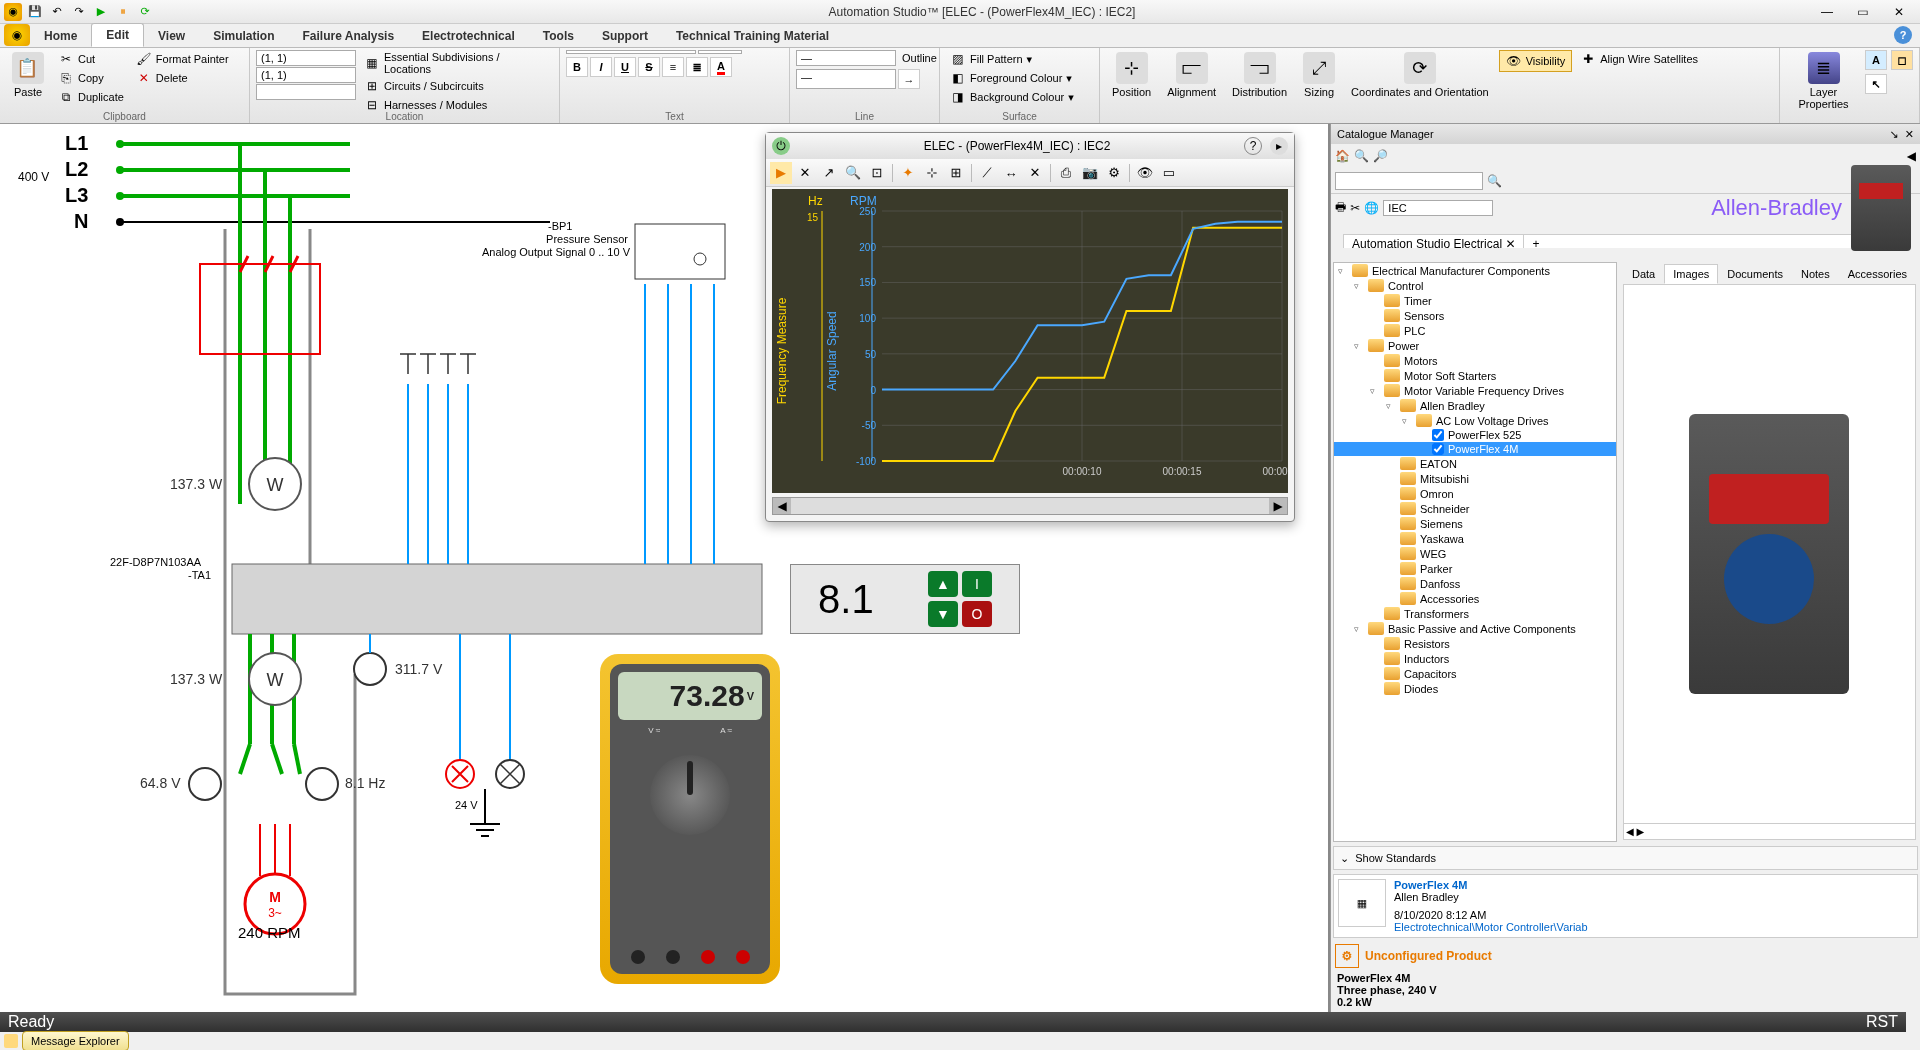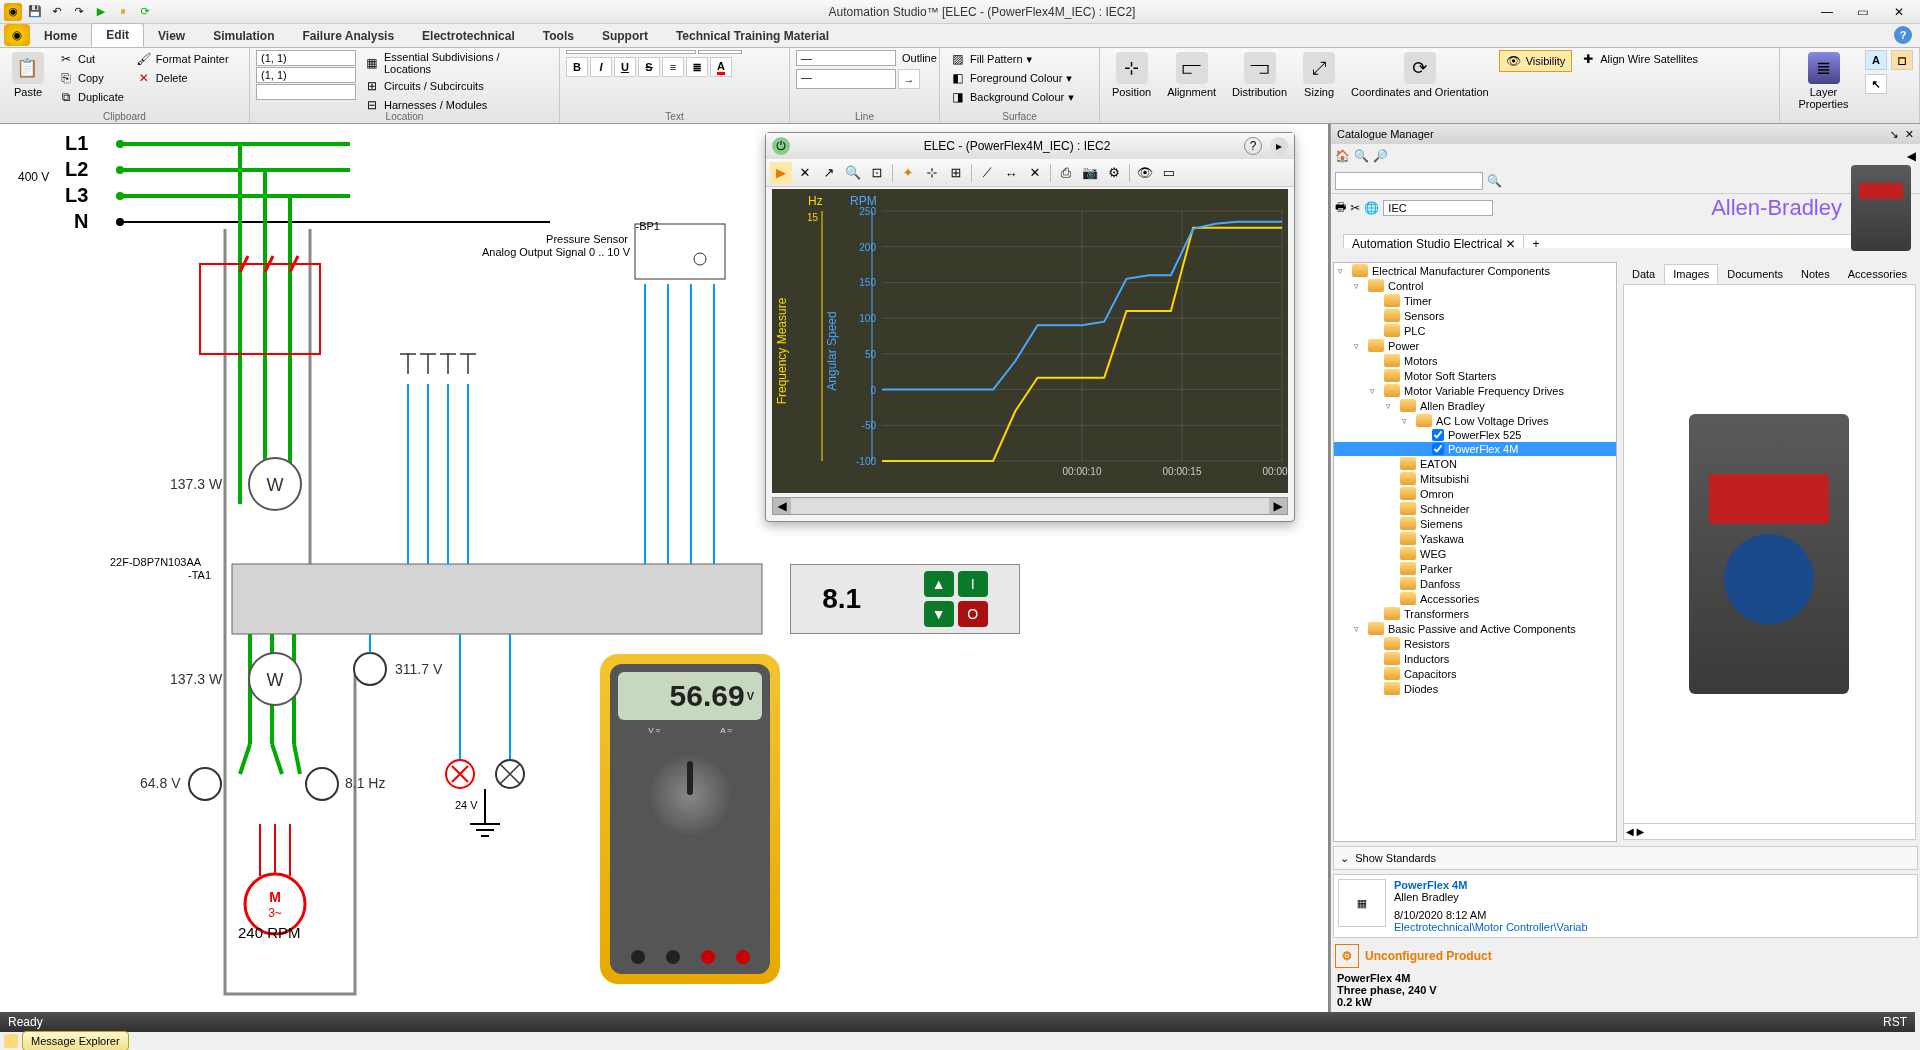--- a/index.html
+++ b/index.html
@@ -50,21 +50,21 @@
 
 .scope { position: absolute; top: 8px; left: 765px; width: 530px; height: 390px; background: #f4f4f4; border: 1px solid #888; border-radius: 4px; box-shadow: 0 4px 12px rgba(0,0,0,0.3); }
 .scope-title { height: 26px; background: linear-gradient(#f8f8f8,#e0e0e0); display: flex; align-items: center; padding: 0 6px; font-size: 12px; gap:8px; }
 .scope-toolbar { height: 28px; background: linear-gradient(#fafafa,#e8e8e8); display: flex; align-items: center; padding: 0 4px; gap: 2px; border-bottom:1px solid #ccc; }
 .scope-tb-btn { width: 22px; height: 22px; display:flex;align-items:center;justify-content:center;font-size:13px; }
 .scope-chart { position:absolute; top:56px; left:6px; right:6px; bottom:28px; background:#3a3a2a; }
 .scope-scroll { position:absolute; bottom:6px; left:6px; right:6px; height:18px; background:#ddd; border:1px solid #999; }
 
 
 .ctrl-panel { position: absolute; top: 440px; left: 790px; width: 230px; height: 70px; background: #e8e8e8; border: 1px solid #888; display:flex;align-items:center;justify-content:space-around; }
-.ctrl-val { font-size: 28px; font-weight: 700; }
+.ctrl-val { font-size: 40px; font-weight: 400; }
 .ctrl-btns { display:grid; grid-template-columns: repeat(2,30px); gap:4px; }
 .ctrl-btn { width:30px;height:26px;border-radius:4px;display:flex;align-items:center;justify-content:center;color:#fff;font-size:14px; }
 
 
 .multimeter { position: absolute; top: 530px; left: 600px; width: 180px; height: 330px; }
 .mm-body { width: 100%; height: 100%; background: linear-gradient(#f4c430,#e8a800); border-radius: 18px; padding: 10px; }
 .mm-inner { background: #555; border-radius: 12px; height: 100%; padding: 8px; position:relative; }
 .mm-display { background: #c8d8c0; border-radius: 6px; height: 48px; display:flex;align-items:center;justify-content:flex-end;padding:0 8px;font-family:monospace;font-size:30px;font-weight:bold;color:#222; }
 .mm-dial { width: 80px; height: 80px; border-radius: 50%; background: radial-gradient(#888,#444); margin: 20px auto; position:relative; }
 .mm-dial::after { content:''; position:absolute; top:6px; left:50%; width:6px; height:34px; background:#222; transform:translateX(-50%); border-radius:3px; }
@@ -97,21 +97,21 @@
 .vfd-small::before{content:'';position:absolute;top:18px;left:8px;right:8px;height:16px;background:#c02020;}
 
 .info-panel { border:1px solid #ccc;background:#fff;padding:4px;font-size:11px;margin:2px; }
 .info-panel .product-name { color:#0066cc;font-weight:bold; }
 .info-panel .link { color:#0066cc; }
 .unconfig { color:#e87a00;font-weight:bold;padding:4px;display:flex;align-items:center;gap:6px; }
 
 .show-standards { height:24px;border:1px solid #ccc;background:#f8f8f8;display:flex;align-items:center;gap:6px;padding:0 6px;font-size:11px;margin:2px; }
 
 
-.statusbar { position:absolute;bottom:18px;left:0;right:5px;height:20px;background:linear-gradient(#505050,#303030);color:#fff;font-size:12px;display:flex;align-items:center;padding:0 8px;justify-content:space-between; }
+.statusbar { position:absolute;bottom:18px;left:0;right:14px;height:20px;background:linear-gradient(#505050,#303030);color:#fff;font-size:16px;display:flex;align-items:center;padding:0 8px;justify-content:space-between; }
 .msg-explorer { position:absolute;bottom:0;left:0;right:0;height:18px;background:#f0f0f0;display:flex;align-items:center;padding:0 4px;font-size:11px;gap:4px; }
 .msg-tab { background:linear-gradient(#fff8d0,#f0e090);border:1px solid #c0a020;padding:3px 8px;border-radius:4px; }
 </style>
 </head>
 <body>
 
 <div class="titlebar">
   <div class="qat">
     <span class="qat-icon" style="background:radial-gradient(#ffd700,#e89000)">◉</span>
     <span class="qat-icon">💾</span>
@@ -408,21 +408,21 @@
         <line x1="476" y1="706" x2="494" y2="706" stroke="#000" stroke-width="2"></line>
         <line x1="481" y1="712" x2="489" y2="712" stroke="#000" stroke-width="2"></line>
       </g>
     </svg>
 
     <div style="position:absolute;left:65px;top:8px" class="line-label">L1</div>
     <div style="position:absolute;left:65px;top:34px" class="line-label">L2</div>
     <div style="position:absolute;left:65px;top:60px" class="line-label">L3</div>
     <div style="position:absolute;left:74px;top:86px" class="line-label">N</div>
     <div style="position:absolute;left:18px;top:46px;font-size:12px">400 V</div>
-    <div style="position:absolute;left:600px;top:96px;font-size:11px;text-align:right;width:60px">-BP1</div>
+    <div style="position:absolute;left:548px;top:96px;font-size:11px;width:60px">-BP1</div>
     <div style="position:absolute;left:530px;top:109px;font-size:11px;text-align:right;width:98px">Pressure Sensor</div>
     <div style="position:absolute;left:455px;top:122px;font-size:11px;text-align:right;width:175px">Analog Output Signal 0 .. 10 V</div>
     <div style="position:absolute;left:170px;top:352px" class="meas-label">137.3 W</div>
     <div style="position:absolute;left:170px;top:547px" class="meas-label">137.3 W</div>
     <div style="position:absolute;left:110px;top:432px;font-size:11px">22F-D8P7N103AA</div>
     <div style="position:absolute;left:188px;top:445px;font-size:11px">-TA1</div>
     <div style="position:absolute;left:395px;top:537px" class="meas-label">311.7 V</div>
     <div style="position:absolute;left:140px;top:651px" class="meas-label">64.8 V</div>
     <div style="position:absolute;left:345px;top:651px" class="meas-label">8.1 Hz</div>
     <div style="position:absolute;left:455px;top:675px;font-size:11px">24 V</div>
@@ -507,21 +507,21 @@
         <div class="ctrl-btn" style="background:#0a7a2a">I</div>
         <div class="ctrl-btn" style="background:#0a7a2a">▼</div>
         <div class="ctrl-btn" style="background:#aa1010">O</div>
       </div>
     </div>
 
     <div class="multimeter">
       <div class="mm-body">
           <div class="mm-inner">
         <div class="mm-display">
-              <span>56.69</span>
+              <span>73.28</span>
               <sub style="font-size:11px;margin-left:2px">V</sub>
             </div>
         <div style="display:flex;justify-content:space-around;color:#ddd;font-size:8px;margin-top:6px">
               <span>V ≈</span>
               <span>A ≈</span>
             </div>
         <div class="mm-dial"></div>
         <div style="display:flex;justify-content:space-around;position:absolute;bottom:10px;left:10px;right:10px">
           <div style="width:14px;height:14px;background:#222;border-radius:50%"></div>
           <div style="width:14px;height:14px;background:#222;border-radius:50%"></div>

